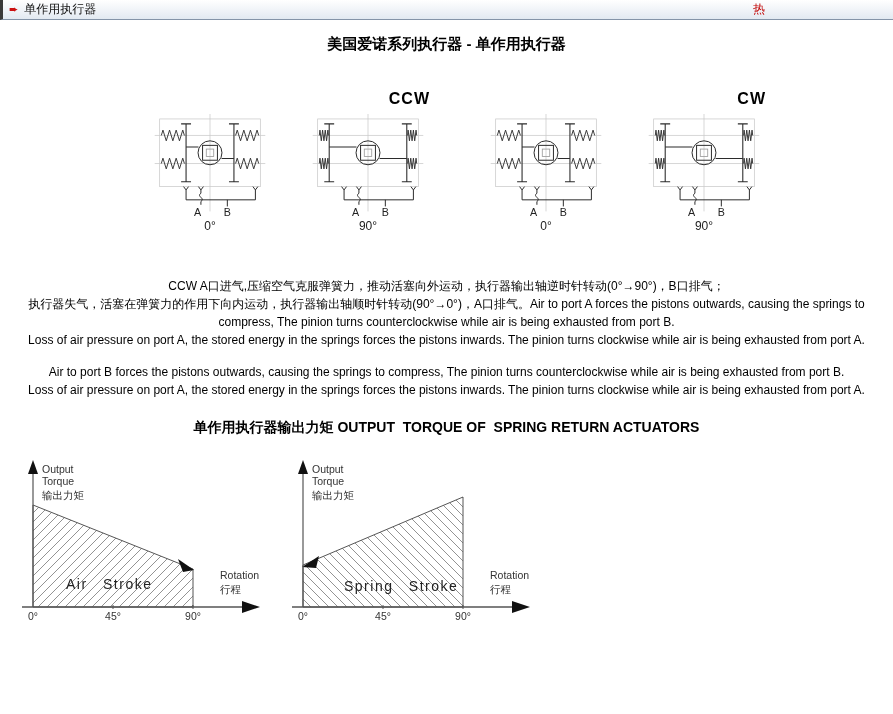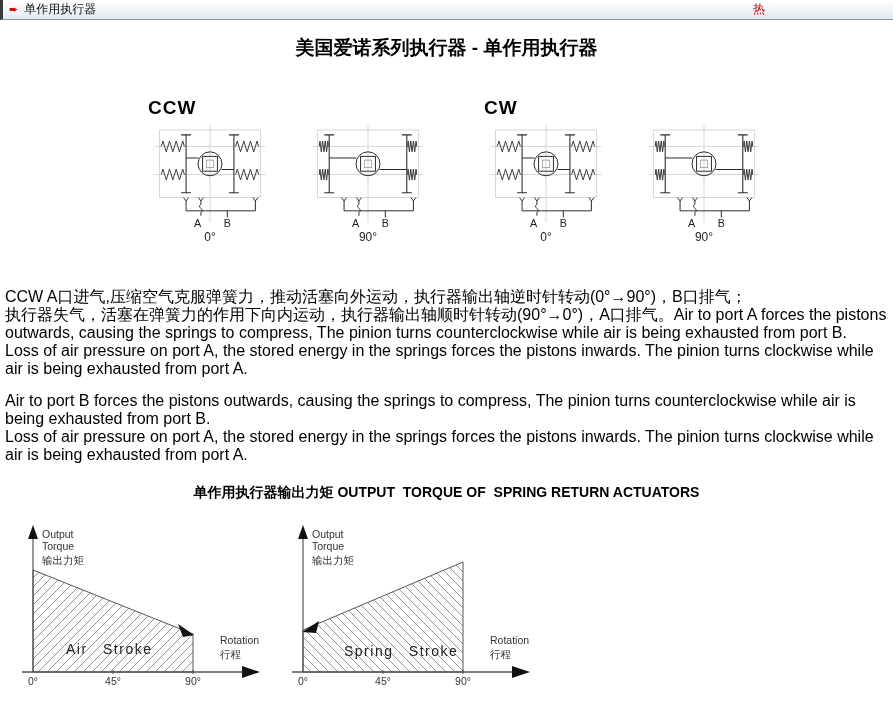--- a/index.html
+++ b/index.html
@@ -12,34 +12,34 @@
     background:linear-gradient(#ffffff, #eef2f7 60%, #e2e9f1);
     border-bottom:1px solid #8494a8;
     border-left:3px solid #3a3a3a;
     font-size:12px;
   }
   .header .arrow { color:#cc1111; font-size:11px; margin:0 6px 0 6px; line-height:1; }
   .header .crumb { color:#111; }
   .header .hot { position:absolute; left:750px; color:#c00000; font-size:12px; }
 
   
-  .page-title { text-align:center; font-size:19px; font-weight:bold; margin-top:15px; }
+  .page-title { text-align:center; font-size:15px; font-weight:bold; margin-top:15px; }
 
   
   .diagram-row { display:flex; gap:54px; margin:36px 0 0 148px; }
   .diagram-group { }
-  .group-label { text-align:left; font-weight:bold; font-size:19px; letter-spacing:1px; margin-bottom:6px; }
+  .group-label { text-align:right; font-weight:bold; font-size:16px; letter-spacing:1px; margin-bottom:6px; }
   .group-pair { display:flex; gap:34px; }
   .diagram { width:124px; }
   .diagram svg { display:block; }
   .angle { text-align:center; font-size:12px; color:#222; margin-top:1px; }
   .port-text { font-size:13px; fill:#222; font-family:"Liberation Sans", sans-serif; }
 
   
-  .paras { margin:44px 5px 0 5px; font-size:16px; line-height:18px; }
+  .paras { margin:44px 5px 0 5px; font-size:12px; line-height:18px;text-align:center; }
   .para { margin-bottom:14px; }
 
   
   .torque-heading { margin:20px 5px 0 5px; font-size:14px; font-weight:bold; white-space:pre-wrap;text-align:center; }
 
   
   .charts { display:flex; margin:20px 0 0 8px; }
   .chart-label  { font-size:10.5px; fill:#333; font-family:"Liberation Sans", sans-serif; }
   .tick-label   { font-size:10.5px; fill:#333; text-anchor:middle; font-family:"Liberation Sans", sans-serif; }
   .area-label   { font-size:14px; fill:#222; letter-spacing:1.5px; word-spacing:10px; font-family:"Liberation Sans", sans-serif; }

